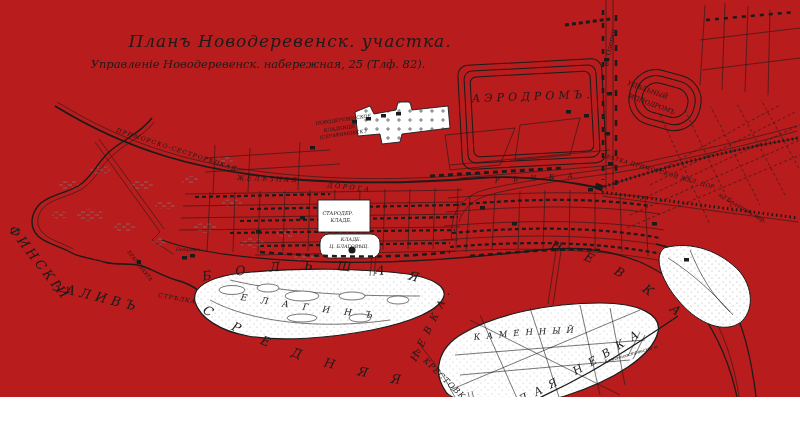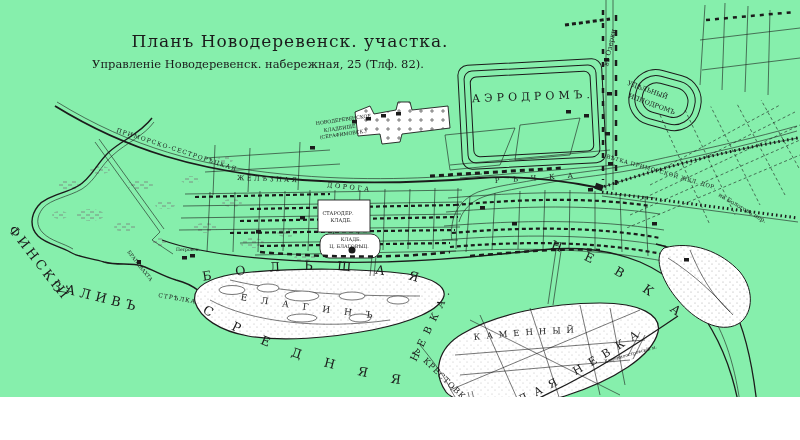--- a/index.html
+++ b/index.html
@@ -1,16 +1,16 @@
 <!DOCTYPE html>
 <html><head>
 <meta charset="utf-8">
 <style>
   html,body{margin:0;padding:0;background:#ffffff;}
-  #sheet{position:relative;width:800px;height:397px;background:#86efac;overflow:hidden;}
+  #sheet{position:relative;width:800px;height:397px;background:#b91c1c;overflow:hidden;font-style:italic;}
   svg{display:block;}
   .t-serif{font-family:"DejaVu Serif","Liberation Serif",serif;fill:#1b1b1b;}
   .t-sans{font-family:"DejaVu Sans","Liberation Sans",sans-serif;fill:#1b1b1b;}
   .ink{stroke:#1b1b1b;fill:none;}
   .thin{stroke-width:.6;}
   .mid{stroke-width:1;}
   .heavy{stroke-width:1.8;}
 </style>
 </head>
 <body>

